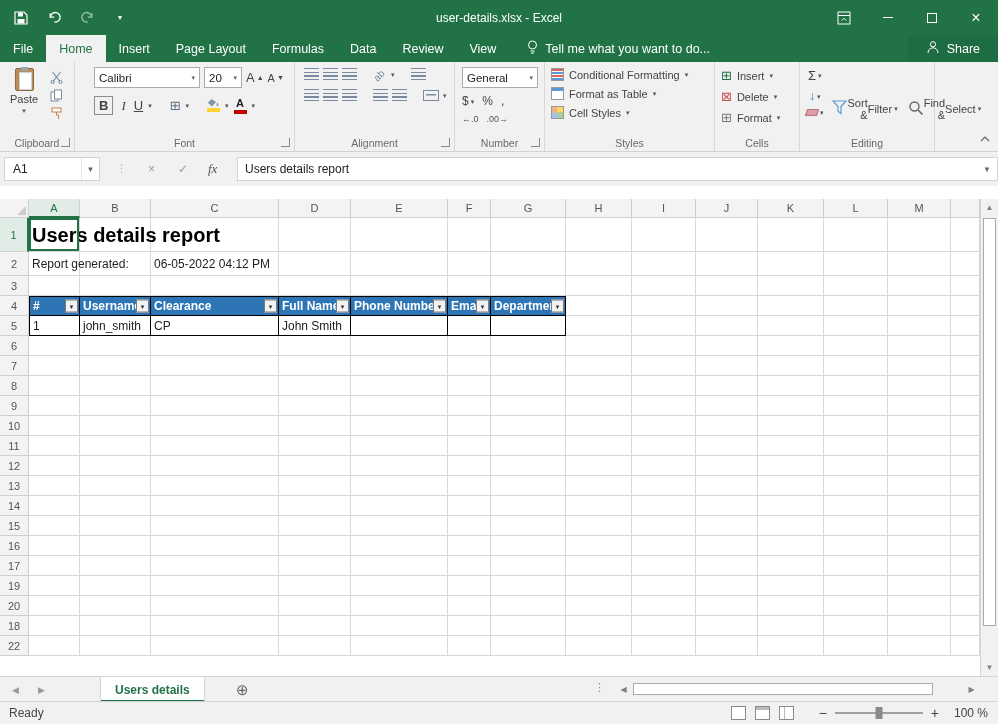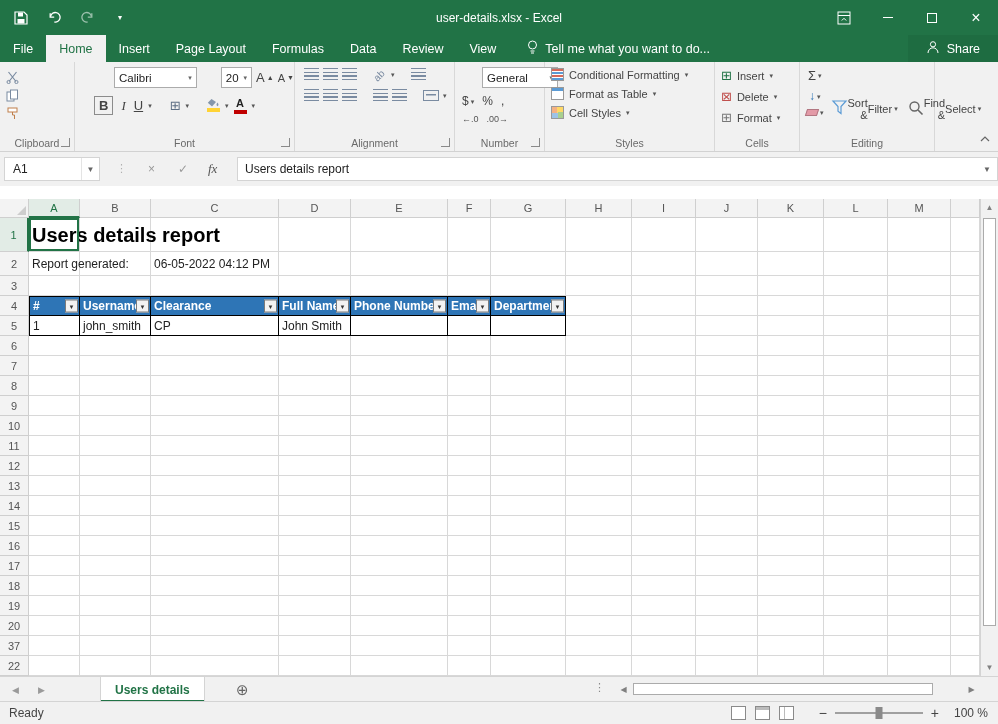--- a/index.html
+++ b/index.html
@@ -36,21 +36,21 @@
   .ribbon { position:absolute; top:62px; left:0; right:0; height:90px; background:#f1f1f1;
     border-bottom:1px solid #d2d2d2; display:flex; }
   .group { position:relative; border-right:1px solid #d8d8d8; height:100%; flex:0 0 auto; }
   .grouplabel { position:absolute; bottom:2px; left:0; right:0; text-align:center;
     font-size:10.5px; color:#6a6a6a; pointer-events:none; }
   .launcher { position:absolute; right:4px; bottom:4px; width:9px; height:9px;
     border-right:1px solid #8a8a8a; border-bottom:1px solid #8a8a8a; }
   .dd { font-size:7px; color:#555; line-height:1; }
   .rbtn { display:inline-flex; align-items:center; justify-content:center; gap:2px; color:#444; cursor:default; }
   .combo { background:#fff; border:1px solid #ababab; height:21px; display:flex;
-    align-items:center; padding:0 4px; font-size:11.5px; color:#222;margin-left:20px; }
+    align-items:center; padding:0 4px; font-size:11.5px; color:#222; }
   .combo .dd { margin-left:auto; padding-left:4px; color:#666; }
 
   
   .g-clip { width:75px; display:flex; }
   .paste-big { width:40px; margin:6px 0 0 4px; display:flex; flex-direction:column; align-items:center; gap:2px; font-size:11px; color:#444; }
   .clip-ic { position:relative; width:19px; height:23px; background:#b98d5a; border:1px solid #8a6b43; border-radius:2px; }
   .clip-ic::before { content:''; position:absolute; top:-2px; left:5px; width:7px; height:4px; background:#9aa2ab; }
   .clip-ic::after  { content:''; position:absolute; top:3px; left:3px; width:11px; height:16px; background:#fff; border:1px solid #d0d0d0; }
   .clip-col { display:flex; flex-direction:column; gap:5px; margin:9px 0 0 6px; }
 
@@ -257,20 +257,25 @@
             <path d="M2 13 a5 5.2 0 0 1 10 0" fill="none" stroke="#fff"></path>
           </svg>
       </span>
       <span>Share</span>
     </span>
   </div>
 
   <div class="ribbon">
 
     <div class="group g-clip">
+      <div class="paste-big">
+        <span class="clip-ic"></span>
+        <span>Paste</span>
+        <span class="dd">▾</span>
+      </div>
       <div class="clip-col">
         <span class="rbtn">
           <svg width="13" height="13" viewBox="0 0 13 13">
               <path d="M2.5 1 L10 10.5 M10.5 1 L3 10.5" stroke="#7a8ba1" stroke-width="1.2" fill="none"></path>
               <circle cx="2.6" cy="11" r="1.6" fill="none" stroke="#7a8ba1"></circle>
               <circle cx="10.4" cy="11" r="1.6" fill="none" stroke="#7a8ba1"></circle>
             </svg>
         </span>
         <span class="rbtn">
           <svg width="13" height="13" viewBox="0 0 13 13">
@@ -828,72 +833,55 @@
           <div class="cell" style="width: 75px;"></div>
           <div class="cell" style="width: 66px;"></div>
           <div class="cell" style="width: 64px;"></div>
           <div class="cell" style="width: 62px;"></div>
           <div class="cell" style="width: 66px;"></div>
           <div class="cell" style="width: 64px;"></div>
           <div class="cell" style="width: 63px;"></div>
           <div class="cell" style="width: 29px;"></div>
         </div>
         <div class="grid-row" style="height: 20px;">
+          <div class="rowh">19</div>
+          <div class="cell" style="width: 51px;"></div>
+          <div class="cell" style="width: 71px;"></div>
+          <div class="cell" style="width: 128px;"></div>
+          <div class="cell" style="width: 72px;"></div>
+          <div class="cell" style="width: 97px;"></div>
+          <div class="cell" style="width: 43px;"></div>
+          <div class="cell" style="width: 75px;"></div>
+          <div class="cell" style="width: 66px;"></div>
+          <div class="cell" style="width: 64px;"></div>
+          <div class="cell" style="width: 62px;"></div>
+          <div class="cell" style="width: 66px;"></div>
+          <div class="cell" style="width: 64px;"></div>
+          <div class="cell" style="width: 63px;"></div>
+          <div class="cell" style="width: 29px;"></div>
+        </div>
+        <div class="grid-row" style="height: 20px;">
+          <div class="rowh">20</div>
+          <div class="cell" style="width: 51px;"></div>
+          <div class="cell" style="width: 71px;"></div>
+          <div class="cell" style="width: 128px;"></div>
+          <div class="cell" style="width: 72px;"></div>
+          <div class="cell" style="width: 97px;"></div>
+          <div class="cell" style="width: 43px;"></div>
+          <div class="cell" style="width: 75px;"></div>
+          <div class="cell" style="width: 66px;"></div>
+          <div class="cell" style="width: 64px;"></div>
+          <div class="cell" style="width: 62px;"></div>
+          <div class="cell" style="width: 66px;"></div>
+          <div class="cell" style="width: 64px;"></div>
+          <div class="cell" style="width: 63px;"></div>
+          <div class="cell" style="width: 29px;"></div>
+        </div>
+        <div class="grid-row" style="height: 20px;">
           <div class="rowh">18</div>
-          <div class="cell" style="width: 51px;"></div>
-          <div class="cell" style="width: 71px;"></div>
-          <div class="cell" style="width: 128px;"></div>
-          <div class="cell" style="width: 72px;"></div>
-          <div class="cell" style="width: 97px;"></div>
-          <div class="cell" style="width: 43px;"></div>
-          <div class="cell" style="width: 75px;"></div>
-          <div class="cell" style="width: 66px;"></div>
-          <div class="cell" style="width: 64px;"></div>
-          <div class="cell" style="width: 62px;"></div>
-          <div class="cell" style="width: 66px;"></div>
-          <div class="cell" style="width: 64px;"></div>
-          <div class="cell" style="width: 63px;"></div>
-          <div class="cell" style="width: 29px;"></div>
-        </div>
-        <div class="grid-row" style="height: 20px;">
-          <div class="rowh">19</div>
-          <div class="cell" style="width: 51px;"></div>
-          <div class="cell" style="width: 71px;"></div>
-          <div class="cell" style="width: 128px;"></div>
-          <div class="cell" style="width: 72px;"></div>
-          <div class="cell" style="width: 97px;"></div>
-          <div class="cell" style="width: 43px;"></div>
-          <div class="cell" style="width: 75px;"></div>
-          <div class="cell" style="width: 66px;"></div>
-          <div class="cell" style="width: 64px;"></div>
-          <div class="cell" style="width: 62px;"></div>
-          <div class="cell" style="width: 66px;"></div>
-          <div class="cell" style="width: 64px;"></div>
-          <div class="cell" style="width: 63px;"></div>
-          <div class="cell" style="width: 29px;"></div>
-        </div>
-        <div class="grid-row" style="height: 20px;">
-          <div class="rowh">20</div>
-          <div class="cell" style="width: 51px;"></div>
-          <div class="cell" style="width: 71px;"></div>
-          <div class="cell" style="width: 128px;"></div>
-          <div class="cell" style="width: 72px;"></div>
-          <div class="cell" style="width: 97px;"></div>
-          <div class="cell" style="width: 43px;"></div>
-          <div class="cell" style="width: 75px;"></div>
-          <div class="cell" style="width: 66px;"></div>
-          <div class="cell" style="width: 64px;"></div>
-          <div class="cell" style="width: 62px;"></div>
-          <div class="cell" style="width: 66px;"></div>
-          <div class="cell" style="width: 64px;"></div>
-          <div class="cell" style="width: 63px;"></div>
-          <div class="cell" style="width: 29px;"></div>
-        </div>
-        <div class="grid-row" style="height: 20px;">
-          <div class="rowh">37</div>
           <div class="cell" style="width: 51px;"></div>
           <div class="cell" style="width: 71px;"></div>
           <div class="cell" style="width: 128px;"></div>
           <div class="cell" style="width: 72px;"></div>
           <div class="cell" style="width: 97px;"></div>
           <div class="cell" style="width: 43px;"></div>
           <div class="cell" style="width: 75px;"></div>
           <div class="cell" style="width: 66px;"></div>
           <div class="cell" style="width: 64px;"></div>
           <div class="cell" style="width: 62px;"></div>

